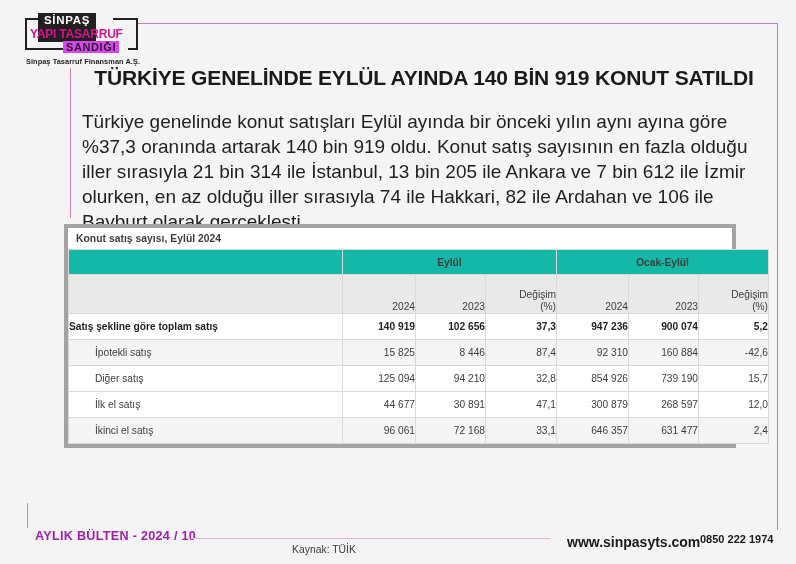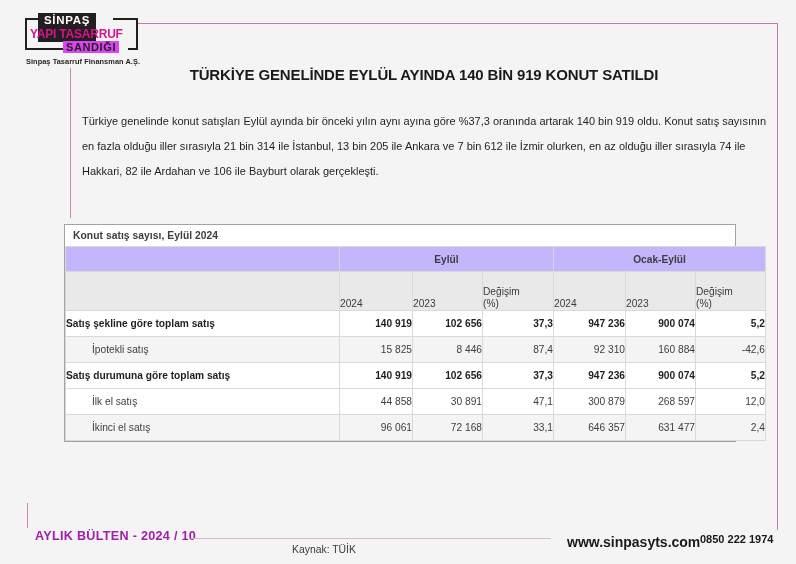--- a/index.html
+++ b/index.html
@@ -124,46 +124,46 @@
     white-space: nowrap;
   }
 
   
   .title {
     position: absolute;
     left: 70px;
     top: 66px;
     width: 708px;
     text-align: center;
-    font-size: 15px;
+    font-size: 21px;
     font-weight: bold;
     color: #1a1a1a;
     letter-spacing: -0.15px;
   }
 
   
   .paragraph {
     position: absolute;
     left: 82px;
     top: 109px;
     width: 686px;
-    font-size: 11px;
+    font-size: 19px;
     line-height: 25px;
     color: #1f1f1f;
     text-align: left;
   }
 
   
   .table-wrap {
     position: absolute;
     left: 64px;
     top: 224px;
     width: 672px;
     background: #ffffff;
-    border: 1px solid #a3a3a3;
+    border: 4px solid #a3a3a3;
     box-sizing: border-box;
   }
   .table-caption {
     font-size: 10.3px;
     font-weight: bold;
     color: #3d3d3d;
     padding: 5px 8px 5px 8px;
     background: #ffffff;
     letter-spacing: 0.05px;
   }
@@ -172,31 +172,31 @@
     width: 100%;
     table-layout: fixed;
   }
   table.tuik th, table.tuik td {
     border: 1px solid #d9d9d9;
     font-size: 10.2px;
     color: #3d3d3d;
     padding: 0;
   }
   .hdr-band th {
-    background: #c4b5fd;
+    background: #14b8a6;
     height: 24px;
     text-align: center;
     font-weight: bold;
     font-size: 10.4px;
     color: #2b2b2b;
   }
   .hdr-years th {
     background: #e9e9e9;
     height: 38px;
-    text-align: left;
+    text-align: right;
     font-weight: normal;
     vertical-align: bottom;
     padding: 0 7px 4px 0;
     font-size: 10.2px;
     color: #3d3d3d;
     line-height: 12px;
   }
   .hdr-years th.blank {
     text-align: left;
   }
@@ -341,32 +341,32 @@
         </tr>
         <tr class="shaded">
           <td class="lbl indent">İpotekli satış</td>
           <td class="num">15 825</td>
           <td class="num">8 446</td>
           <td class="num">87,4</td>
           <td class="num">92 310</td>
           <td class="num">160 884</td>
           <td class="num">-42,6</td>
         </tr>
-        <tr class="total">
-          <td class="lbl">Satış durumuna göre toplam satış</td>
-          <td class="num">140 919</td>
-          <td class="num">102 656</td>
-          <td class="num">37,3</td>
-          <td class="num">947 236</td>
-          <td class="num">900 074</td>
-          <td class="num">5,2</td>
+        <tr class="plain">
+          <td class="lbl indent">Diğer satış</td>
+          <td class="num">125 094</td>
+          <td class="num">94 210</td>
+          <td class="num">32,8</td>
+          <td class="num">854 926</td>
+          <td class="num">739 190</td>
+          <td class="num">15,7</td>
         </tr>
         <tr class="plain">
           <td class="lbl indent">İlk el satış</td>
-          <td class="num">44 858</td>
+          <td class="num">44 677</td>
           <td class="num">30 891</td>
           <td class="num">47,1</td>
           <td class="num">300 879</td>
           <td class="num">268 597</td>
           <td class="num">12,0</td>
         </tr>
         <tr class="shaded">
           <td class="lbl indent">İkinci el satış</td>
           <td class="num">96 061</td>
           <td class="num">72 168</td>

